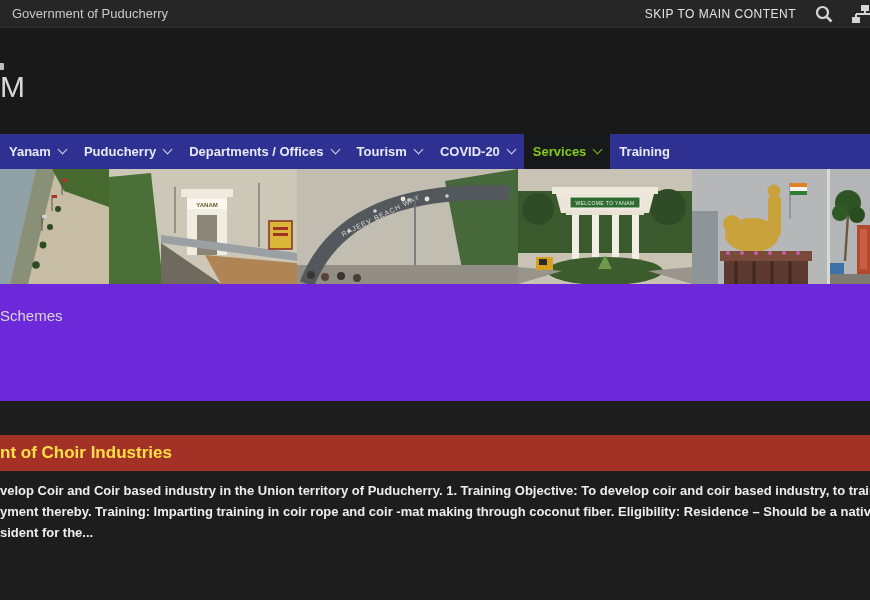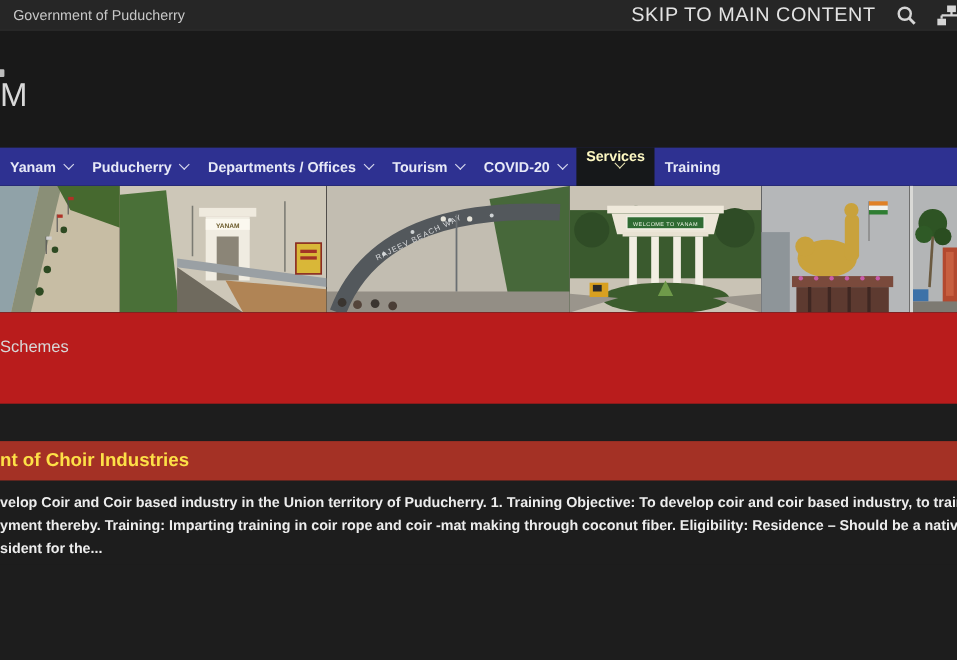--- a/index.html
+++ b/index.html
@@ -6,43 +6,43 @@
   #app{
     position:relative;width:870px;height:600px;overflow:hidden;
     background:#1d1d1d;font-family:"Liberation Sans",sans-serif;
     -webkit-font-smoothing:antialiased;
   }
   
   .topbar{height:27px;background:#262626;display:flex;align-items:center;
     justify-content:space-between;padding-left:12px;border-bottom:1px solid #2e2e2e;}
   .topbar .brand{color:#c8c8c8;font-size:13px;}
   .topbar-right{display:flex;align-items:center;gap:18px;height:100%;}
-  .skiplink{color:#e3e3e3;font-size:18px;letter-spacing:.5px;cursor:pointer;}
+  .skiplink{color:#e3e3e3;font-size:12px;letter-spacing:.5px;cursor:pointer;}
   .tb-icon{display:flex;align-items:center;cursor:pointer;}
   .tb-icon svg{display:block;}
   .sitemap-wrap{margin-right:-8px;}
   
   .header{height:106px;background:#191919;position:relative;}
   .logo-dot{position:absolute;left:-2px;top:35px;width:6px;height:7px;background:#bdbdbd;border-radius:1px;}
   .site-title{position:absolute;left:0;top:44px;color:#d8d8d8;font-size:30px;line-height:30px;font-weight:400;}
   
   .nav{height:35px;background:#2e3191;display:flex;align-items:stretch;white-space:nowrap;}
   .nav-item{display:flex;align-items:center;padding:0 9px;color:#e7e9f7;
     font-size:13px;font-weight:600;cursor:pointer;}
   .nav-item .chev{width:6px;height:6px;border-right:1.6px solid currentColor;
     border-bottom:1.6px solid currentColor;transform:rotate(45deg);
     margin-left:8px;margin-top:-4px;opacity:.9;}
-  .nav-item.active{background:#16181a;color:#fef9c3;flex-direction:column;}
+  .nav-item.active{background:#16181a;color:#84cc16;}
   
   .banner{height:115px;display:flex;background:#0d0d0d;}
   .photo{height:115px;position:relative;overflow:hidden;flex:0 0 auto;}
   .photo svg{display:block;width:100%;height:100%;}
   .divider{flex:0 0 3px;background:#d9d9d6;}
   
-  .crumb-section{height:83px;background:#b91c1c;position:relative;}
+  .crumb-section{height:117px;background:#6d28d9;position:relative;}
   .crumb{position:absolute;left:0;top:23px;color:#d8d8d8;font-size:15px;}
   
   .filter-band{height:69px;background:#2f3437;position:relative;}
   .cat-box{position:absolute;left:0;top:0;width:145px;height:69px;background:#3a41ad;cursor:pointer;}
   .cat-box .label{position:absolute;left:0;top:24px;color:#dfe3f5;font-size:14px;white-space:nowrap;}
   .cat-arrow{position:absolute;left:145px;top:24px;width:0;height:0;
     border-top:11px solid transparent;border-bottom:11px solid transparent;
     border-left:13px solid #3a41ad;}
   .filter-input{position:absolute;left:287px;top:19px;width:470px;height:33px;
     background:#141617;border:1px solid #3a3f42;color:#cfd2d4;font-size:13.5px;

